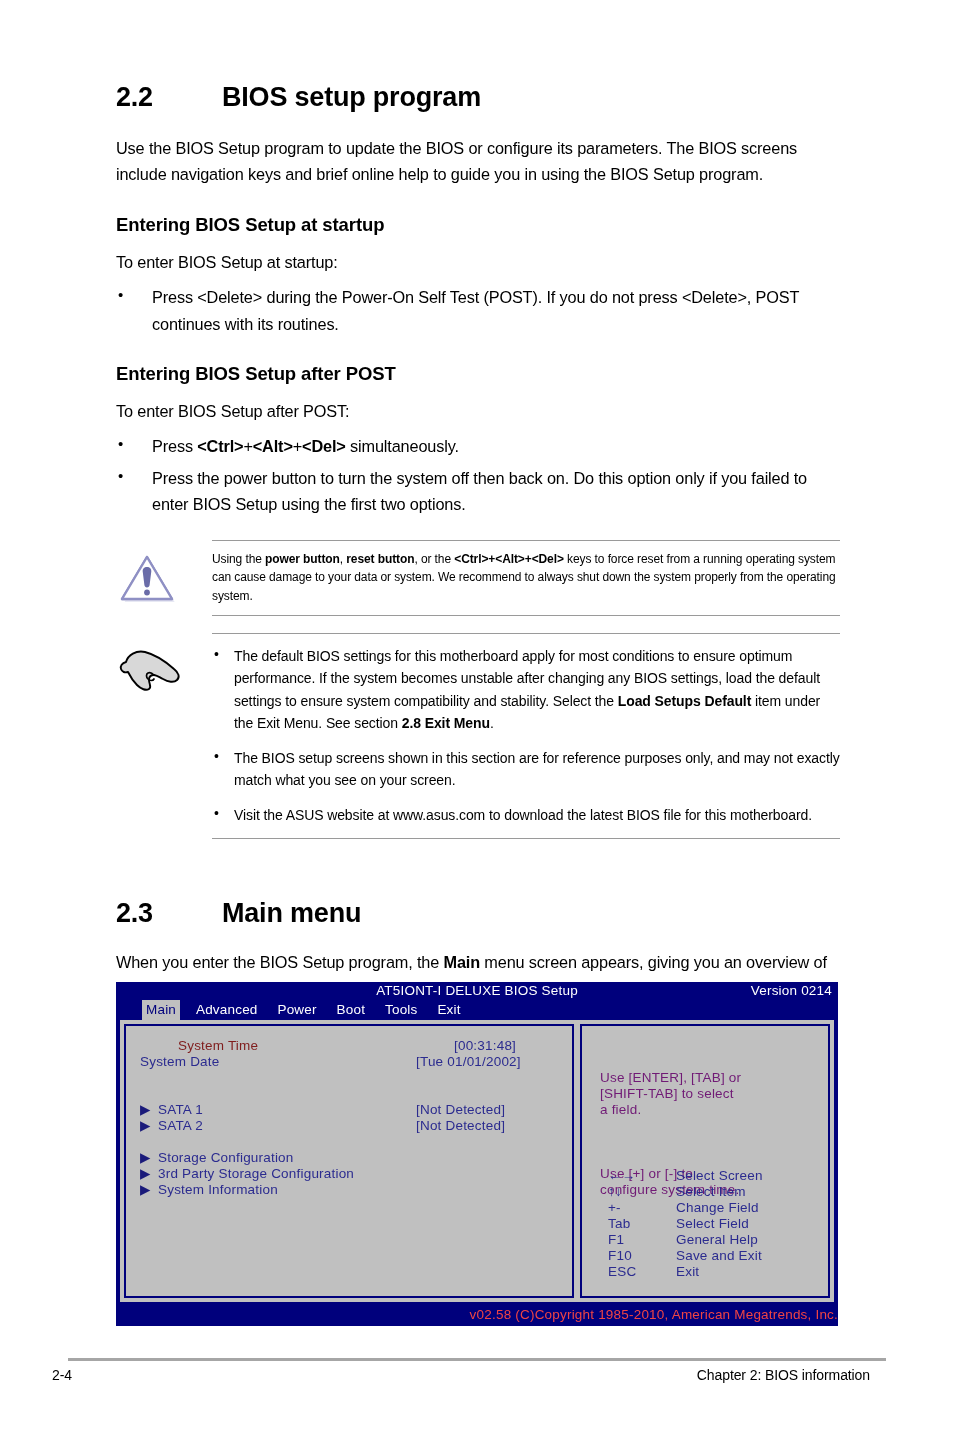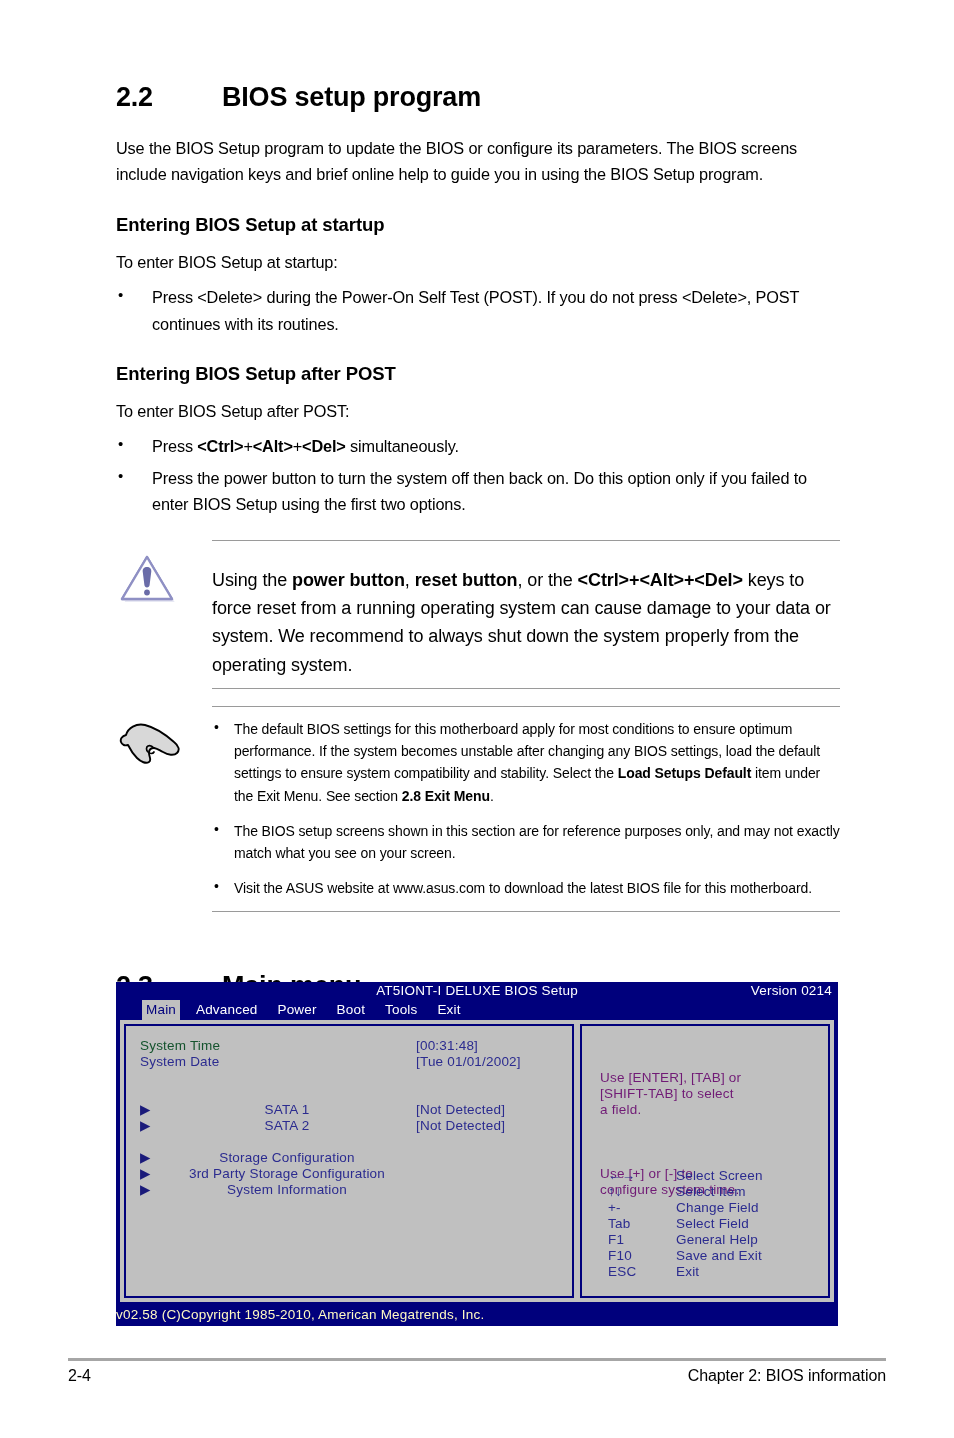--- a/index.html
+++ b/index.html
@@ -99,23 +99,23 @@
     display: flex;
     justify-content: flex-start;
     padding-left: 2px;
     padding-top: 2px;
   }
   .callout .txt-col {
     flex: 1;
     padding-left: 0px;
   }
   .callout .txt-col p {
-    font-size: 18px;
+    font-size: 12px;
     line-height: 1.58;
-    margin: 16px 0 12px 0;
+    margin: 0 0 12px 0;
     letter-spacing: -0.1px;
   }
   .callout .txt-col p:last-child { margin-bottom: 0; }
 
   ul.nbul {
     list-style: none;
     margin: 0;
     padding: 0;
   }
   ul.nbul li {
@@ -202,48 +202,48 @@
   .pane-right {
     flex: 1;
     margin-left: 4px;
     margin-right: 4px;
   }
   .bios-bottom {
     position: absolute;
     left: 0; right: 0; bottom: 0;
     height: 22px;
     background: #00007c;
-    color: #fef9c3;
+    color: #ef4444;
     font-size: 13.5px;
     line-height: 22px;
-    text-align: left;
+    text-align: right;
     letter-spacing: 0.2px;
   }
 
   .rows {
     padding: 12px 14px 0 14px;
     font-size: 13.5px;
     line-height: 16px;
     color: #2b2b8f;
     letter-spacing: 0.2px;
   }
   .row {
     display: flex;
     white-space: pre;
     height: 16px;
   }
   .row .lbl { width: 276px; flex: none; }
   .row .val { }
-  .row.sel .lbl { color: #14532d; }
+  .row.sel .lbl { color: #7f1d1d; margin-left: 38px; }
   .row .arrow {
     width: 18px;
     flex: none;
     color: #1a1a7a;
   }
-  .row .lbl-ind { width: 258px; flex: none; text-align: center; }
+  .row .lbl-ind { width: 258px; flex: none; }
   .spacer { height: 16px; }
 
   .help {
     padding: 12px 4px 0 18px;
     font-size: 13.5px;
     line-height: 16px;
     color: #701a75;
     letter-spacing: 0.2px;
     white-space: pre-wrap;
   }
@@ -265,26 +265,26 @@
   .footer-rule {
     position: absolute;
     left: 68px;
     top: 1358px;
     width: 818px;
     height: 3px;
     background: #a6a6a6;
   }
   .footer {
     position: absolute;
-    left: 68px;
+    left: 52px;
     top: 1367px;
     width: 818px;
     display: flex;
     justify-content: space-between;
-    font-size: 16px;
+    font-size: 14px;
     letter-spacing: -0.1px;
   }
 </style>
 </head>
 <body>
 
 <div class="page">
 
   <div class="content">
 

